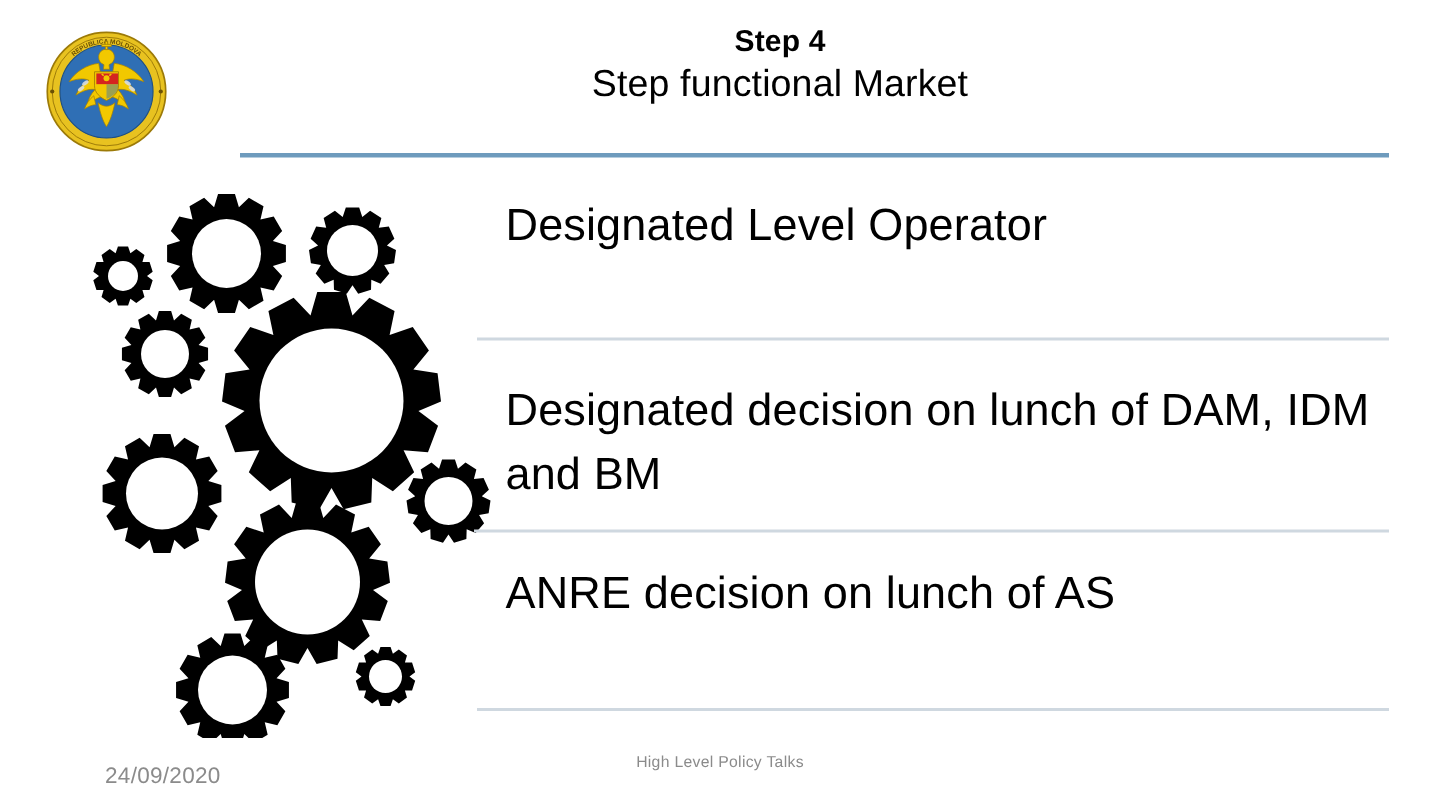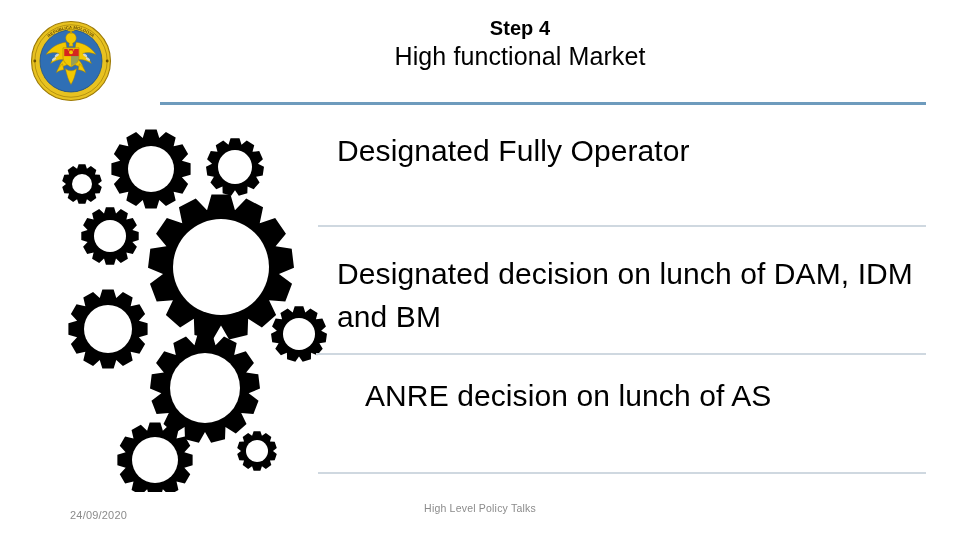--- a/index.html
+++ b/index.html
@@ -86,28 +86,28 @@
     left: 337px;
     width: 590px;
     font-size: 30px;
     font-weight: normal;
     color: #000000;
     line-height: 1.42;
     letter-spacing: 0.1px;
   }
   #row-1 { top: 130px; }
   #row-2 { top: 253px; }
-  #row-3 { top: 375px; margin-left: 28px; }
+  #row-3 { top: 375px; }
 
   
   #footer-date {
     position: absolute;
     left: 70px;
     top: 509px;
-    font-size: 11px;
+    font-size: 15px;
     color: #8b8b8b;
     letter-spacing: 0.2px;
   }
   #footer-center {
     position: absolute;
     left: 260px;
     top: 502px;
     width: 440px;
     text-align: center;
     font-size: 10.5px;
@@ -176,21 +176,21 @@
         <ellipse cx="35" cy="44" rx="2.6" ry="1.3" transform="rotate(-35 35 44)"></ellipse>
         <ellipse cx="32" cy="48" rx="2.6" ry="1.3" transform="rotate(-35 32 48)"></ellipse>
         <ellipse cx="65" cy="44" rx="2.6" ry="1.3" transform="rotate(35 65 44)"></ellipse>
         <ellipse cx="68" cy="48" rx="2.6" ry="1.3" transform="rotate(35 68 48)"></ellipse>
       </g>
     </svg>
   </div>
 
   <div id="title-block">
     <div id="title-line1">Step 4</div>
-    <div id="title-line2">High functional Market</div>
+    <div id="title-line2">Step functional Market</div>
   </div>
 
   <div class="rule-top"></div>
 
   <div id="gears">
     <svg viewBox="0 0 290 370" xmlns="http://www.w3.org/2000/svg" aria-hidden="true">
       <g id="gear-layer" fill="#000000">
           <g>
             <path d="M25.06,46.78L26.62,42.29L33.38,42.29L34.94,46.78L34.94,46.78L38.86,44.07L44.32,48.04L42.94,52.60L42.94,52.60L47.70,52.70L49.79,59.12L46.00,62.00L46.00,62.00L49.79,64.88L47.70,71.30L42.94,71.40L42.94,71.40L44.32,75.96L38.86,79.93L34.94,77.22L34.94,77.22L33.38,81.71L26.62,81.71L25.06,77.22L25.06,77.22L21.14,79.93L15.68,75.96L17.06,71.40L17.06,71.40L12.30,71.30L10.21,64.88L14.00,62.00L14.00,62.00L10.21,59.12L12.30,52.70L17.06,52.60L17.06,52.60L15.68,48.04L21.14,44.07L25.06,46.78Z" fill="#000000" fill-rule="evenodd"></path>
             <circle cx="30" cy="62" r="10" fill="#ffffff"></circle>
@@ -228,21 +228,21 @@
             <circle cx="103" cy="338" r="23" fill="#ffffff"></circle>
           </g>
           <g>
             <path d="M200.06,313.78L201.62,309.29L208.38,309.29L209.94,313.78L209.94,313.78L213.86,311.07L219.32,315.04L217.94,319.60L217.94,319.60L222.70,319.70L224.79,326.12L221.00,329.00L221.00,329.00L224.79,331.88L222.70,338.30L217.94,338.40L217.94,338.40L219.32,342.96L213.86,346.93L209.94,344.22L209.94,344.22L208.38,348.71L201.62,348.71L200.06,344.22L200.06,344.22L196.14,346.93L190.68,342.96L192.06,338.40L192.06,338.40L187.30,338.30L185.21,331.88L189.00,329.00L189.00,329.00L185.21,326.12L187.30,319.70L192.06,319.60L192.06,319.60L190.68,315.04L196.14,311.07L200.06,313.78Z" fill="#000000" fill-rule="evenodd"></path>
             <circle cx="205" cy="329" r="11" fill="#ffffff"></circle>
           </g>
         </g>
     </svg>
   </div>
 
-  <div class="body-row" id="row-1">Designated Fully Operator</div>
+  <div class="body-row" id="row-1">Designated Level Operator</div>
   <div class="body-row" id="row-2">Designated decision on lunch of DAM, IDM and BM</div>
   <div class="body-row" id="row-3">ANRE decision on lunch of AS</div>
 
   <div class="rule-thin" id="rule-1"></div>
   <div class="rule-thin" id="rule-2"></div>
   <div class="rule-thin" id="rule-3"></div>
 
   <div id="footer-date">24/09/2020</div>
   <div id="footer-center">High Level Policy Talks</div>
 

